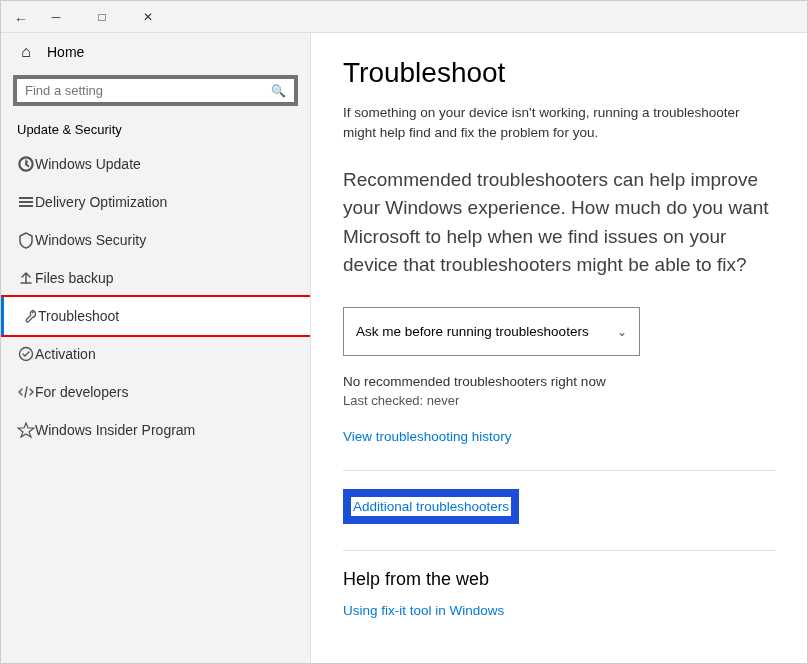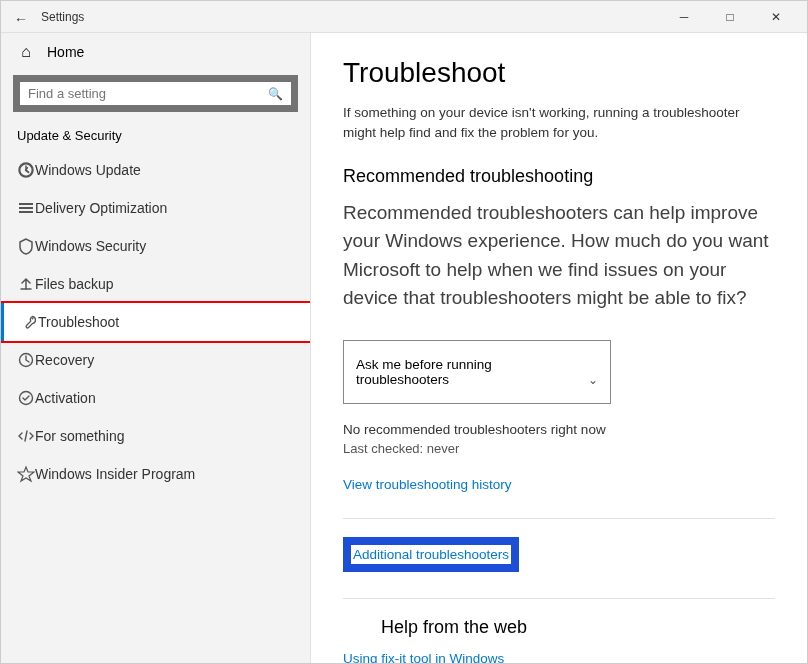--- a/index.html
+++ b/index.html
@@ -76,21 +76,21 @@
       align-items: center;
       padding: 10px 16px;
       cursor: pointer;
       gap: 12px;
     }
     .sidebar-search {
       margin: 4px 12px 10px 12px;
       display: flex;
       align-items: center;
       background: #fff;
-      border: 7px solid #737373;
+      border: 4px solid #737373;
       padding: 4px 8px;
     }
     .sidebar-search input {
       border: none;
       outline: none;
       flex: 1;
       font-size: 13px;
       background: transparent;
       color: #666;
     }
@@ -163,21 +163,21 @@
       line-height: 1.5;
       max-width: 430px;
     }
     .dropdown {
       display: flex;
       align-items: flex-end;
       border: 1px solid #888;
       padding: 16px 12px;
       background: #fff;
       cursor: pointer;
-      width: 268px;
+      width: 297px;
       justify-content: space-between;
       margin-bottom: 18px;
       font-size: 13.5px;
     }
     .dropdown-chevron {
       font-size: 12px;
       color: #555;
     }
     .status-text {
       font-size: 13.5px;
@@ -205,33 +205,31 @@
     .divider {
       border: none;
       border-top: 1px solid #e0e0e0;
       margin: 4px 0 18px 0;
     }
     .help-section-title {
       font-size: 18px;
       font-weight: 400;
       color: #000;
       margin-bottom: 12px;
-      margin-left: 38px;
     }
   </style>
 </head>
 <body>
 
 <div class="window">
 
   <div class="titlebar">
     <div class="titlebar-back">
       <span>←</span>
     </div>
-    <div class="titlebar-title">Settings</div>
     <div class="titlebar-controls">
       <div class="titlebar-btn">
         <span>─</span>
       </div>
       <div class="titlebar-btn">
         <span>□</span>
       </div>
       <div class="titlebar-btn close">
         <span>✕</span>
       </div>
@@ -295,65 +293,55 @@
       <div class="nav-item active highlighted">
         <span class="nav-icon">
           <svg width="18" height="18" viewBox="0 0 18 18">
             <path d="M12.5 3.5a3.5 3.5 0 0 1 .5 6.8l-.5.2-4 4a1.4 1.4 0 0 1-2-2l4-4 .2-.5A3.5 3.5 0 0 1 12.5 3.5z" stroke="#555" stroke-width="1.3" fill="none"></path>
             <circle cx="12.5" cy="5.5" r="1" fill="#555"></circle>
           </svg>
         </span>
         <span>Troubleshoot</span>
       </div>
 
-      <div class="nav-item">
-        <span class="nav-icon">
-          <svg width="18" height="18" viewBox="0 0 18 18">
-            <circle cx="9" cy="9" r="6.5" stroke="#555" stroke-width="1.4" fill="none"></circle>
-            <path d="M9 5v4l3 2" stroke="#555" stroke-width="1.4" stroke-linecap="round" fill="none"></path>
-          </svg>
-        </span>
-        <span>Recovery</span>
-      </div>
 
       <div class="nav-item">
         <span class="nav-icon">
           <svg width="18" height="18" viewBox="0 0 18 18">
             <circle cx="9" cy="9" r="6.5" stroke="#555" stroke-width="1.4" fill="none"></circle>
             <path d="M6 9l2 2 4-4" stroke="#555" stroke-width="1.4" stroke-linecap="round" stroke-linejoin="round" fill="none"></path>
           </svg>
         </span>
         <span>Activation</span>
       </div>
 
 
       <div class="nav-item">
         <span class="nav-icon">
           <svg width="18" height="18" viewBox="0 0 18 18">
             <path d="M5 6l-3 3 3 3M13 6l3 3-3 3M10 4l-2 10" stroke="#555" stroke-width="1.4" stroke-linecap="round" fill="none"></path>
           </svg>
         </span>
-        <span>For something</span>
+        <span>For developers</span>
       </div>
 
       <div class="nav-item">
         <span class="nav-icon">
           <svg width="18" height="18" viewBox="0 0 18 18">
             <polygon points="9,2 11,7 17,7 12,11 14,16 9,13 4,16 6,11 1,7 7,7" stroke="#555" stroke-width="1.2" fill="none"></polygon>
           </svg>
         </span>
         <span>Windows Insider Program</span>
       </div>
     </div>
 
     <div class="main">
       <h1 class="page-title">Troubleshoot</h1>
       <p class="page-subtitle">If something on your device isn't working, running a troubleshooter might help find and fix the problem for you.</p>
 
-      <h2 class="section-title">Recommended troubleshooting</h2>
       <p class="section-desc">Recommended troubleshooters can help improve your Windows experience. How much do you want Microsoft to help when we find issues on your device that troubleshooters might be able to fix?</p>
 
       <div class="dropdown">
         <span>Ask me before running troubleshooters</span>
         <span class="dropdown-chevron">⌄</span>
       </div>
 
       <p class="status-text">No recommended troubleshooters right now</p>
       <p class="status-sub">Last checked: never</p>
 

